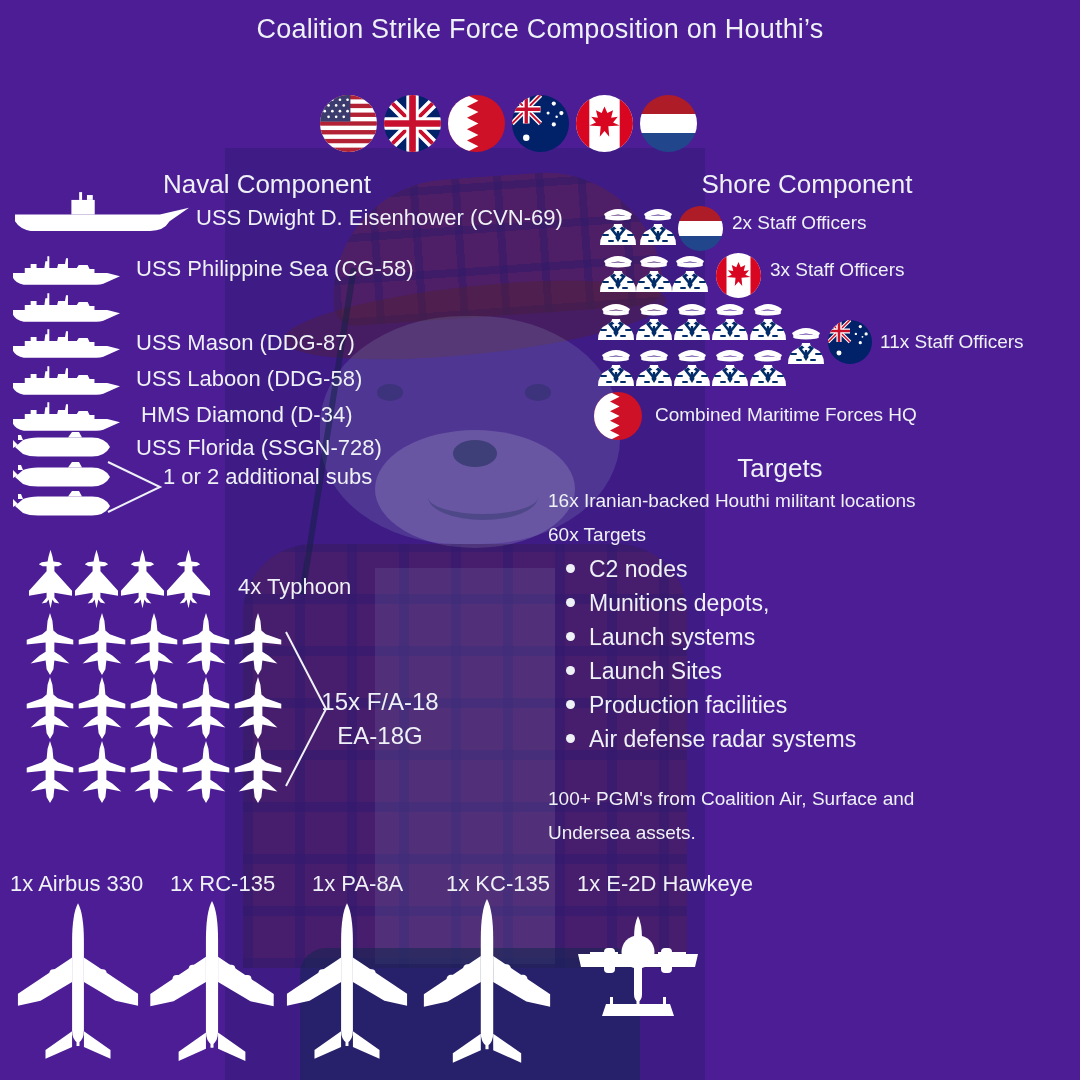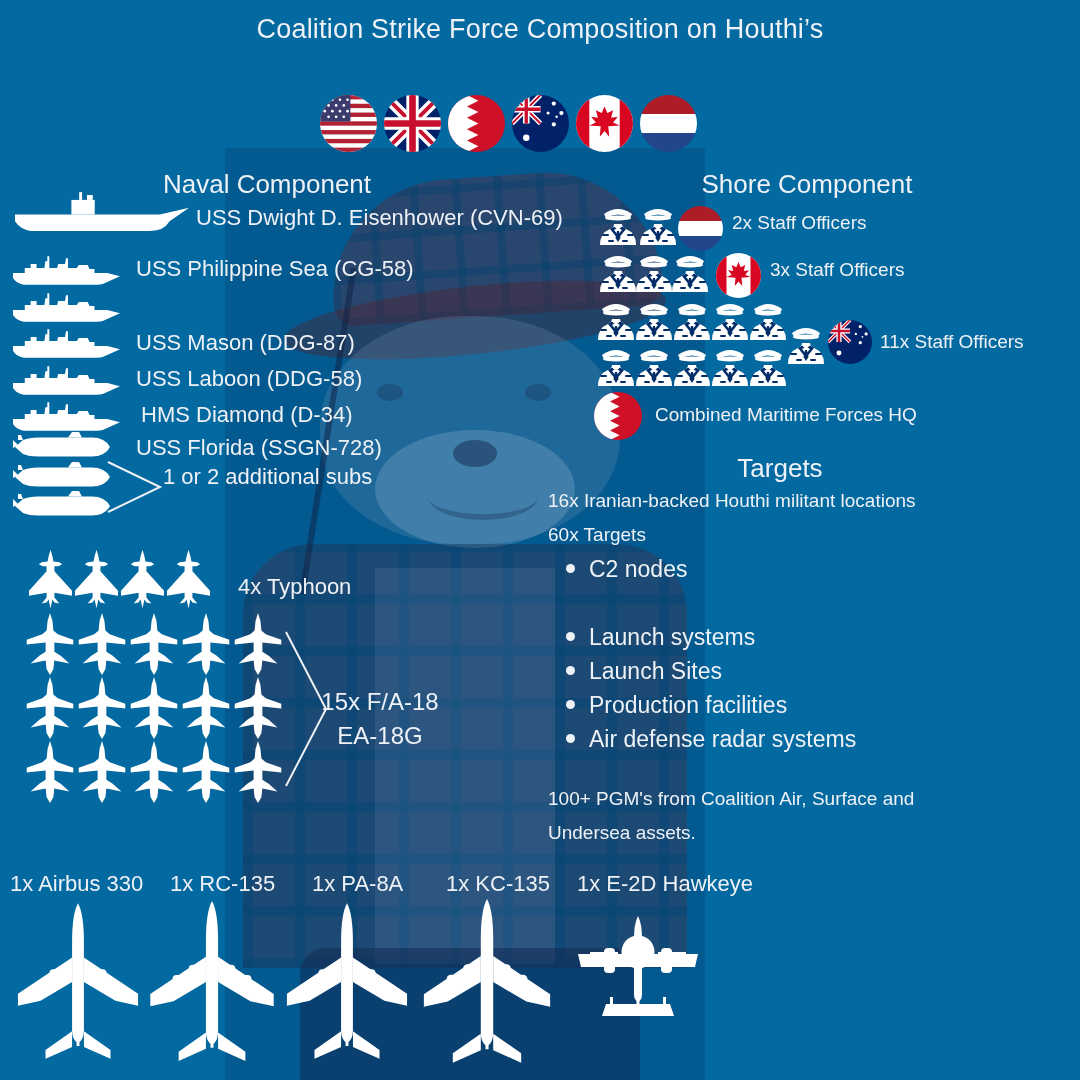--- a/index.html
+++ b/index.html
@@ -1,19 +1,19 @@
 <!DOCTYPE html>
 <html><head>
 <meta charset="utf-8">
 <style>
   html,body{margin:0;padding:0;}
   #page{
     position:relative;
     width:1080px;height:1080px;
-    background:#0369a1;
+    background:#4c1d95;
     overflow:hidden;
     font-family:"Liberation Sans",sans-serif;
     color:#eef1f5;
   }
   .abs{position:absolute;}
   .txt{color:#eef1f5;line-height:1.15;white-space:nowrap;}
   .center{text-align:center;}
   .h1{font-size:27px;font-weight:400;letter-spacing:.2px;}
   .h2{font-size:26px;font-weight:400;}
   .lbl{font-size:22px;font-weight:400;}
@@ -451,20 +451,21 @@
       <path d="M0,0 H20 L32,6 L20,12 L32,18 L20,24 L32,30 L20,36 L32,42 L20,48 L32,54 L20,60 H0 Z" fill="#fff"></path>
     </g>
   </svg>
   <div class="abs txt lbl23 z1" style="left:655px;top:404px;">Combined Maritime Forces HQ</div>
 
   <div class="abs txt h2 center z1" style="left:680px;top:454px;width:200px;">Targets</div>
   <div class="abs txt lbl23 z1" style="left:548px;top:490px;">16x Iranian-backed Houthi militant locations</div>
   <div class="abs txt lbl23 z1" style="left:548px;top:524px;">60x Targets</div>
 
   <div class="abs txt bullet-row z1" style="top:556px;"><span class="bullet-dot"></span><span>C2 nodes</span></div>
+  <div class="abs txt bullet-row z1" style="top:590px;"><span class="bullet-dot"></span><span>Munitions depots,</span></div>
   <div class="abs txt bullet-row z1" style="top:624px;"><span class="bullet-dot"></span><span>Launch systems</span></div>
   <div class="abs txt bullet-row z1" style="top:658px;"><span class="bullet-dot"></span><span>Launch Sites</span></div>
   <div class="abs txt bullet-row z1" style="top:692px;"><span class="bullet-dot"></span><span>Production facilities</span></div>
   <div class="abs txt bullet-row z1" style="top:726px;"><span class="bullet-dot"></span><span>Air defense radar systems</span></div>
 
   <div class="abs txt lbl23 z1" style="left:548px;top:788px;">100+ PGM's from Coalition Air, Surface and</div>
   <div class="abs txt lbl23 z1" style="left:548px;top:822px;">Undersea assets.</div>
 
   <div class="abs txt lbl z1" style="left:10px;top:871px;">1x Airbus 330</div>
   <div class="abs txt lbl z1" style="left:170px;top:871px;">1x RC-135</div>

